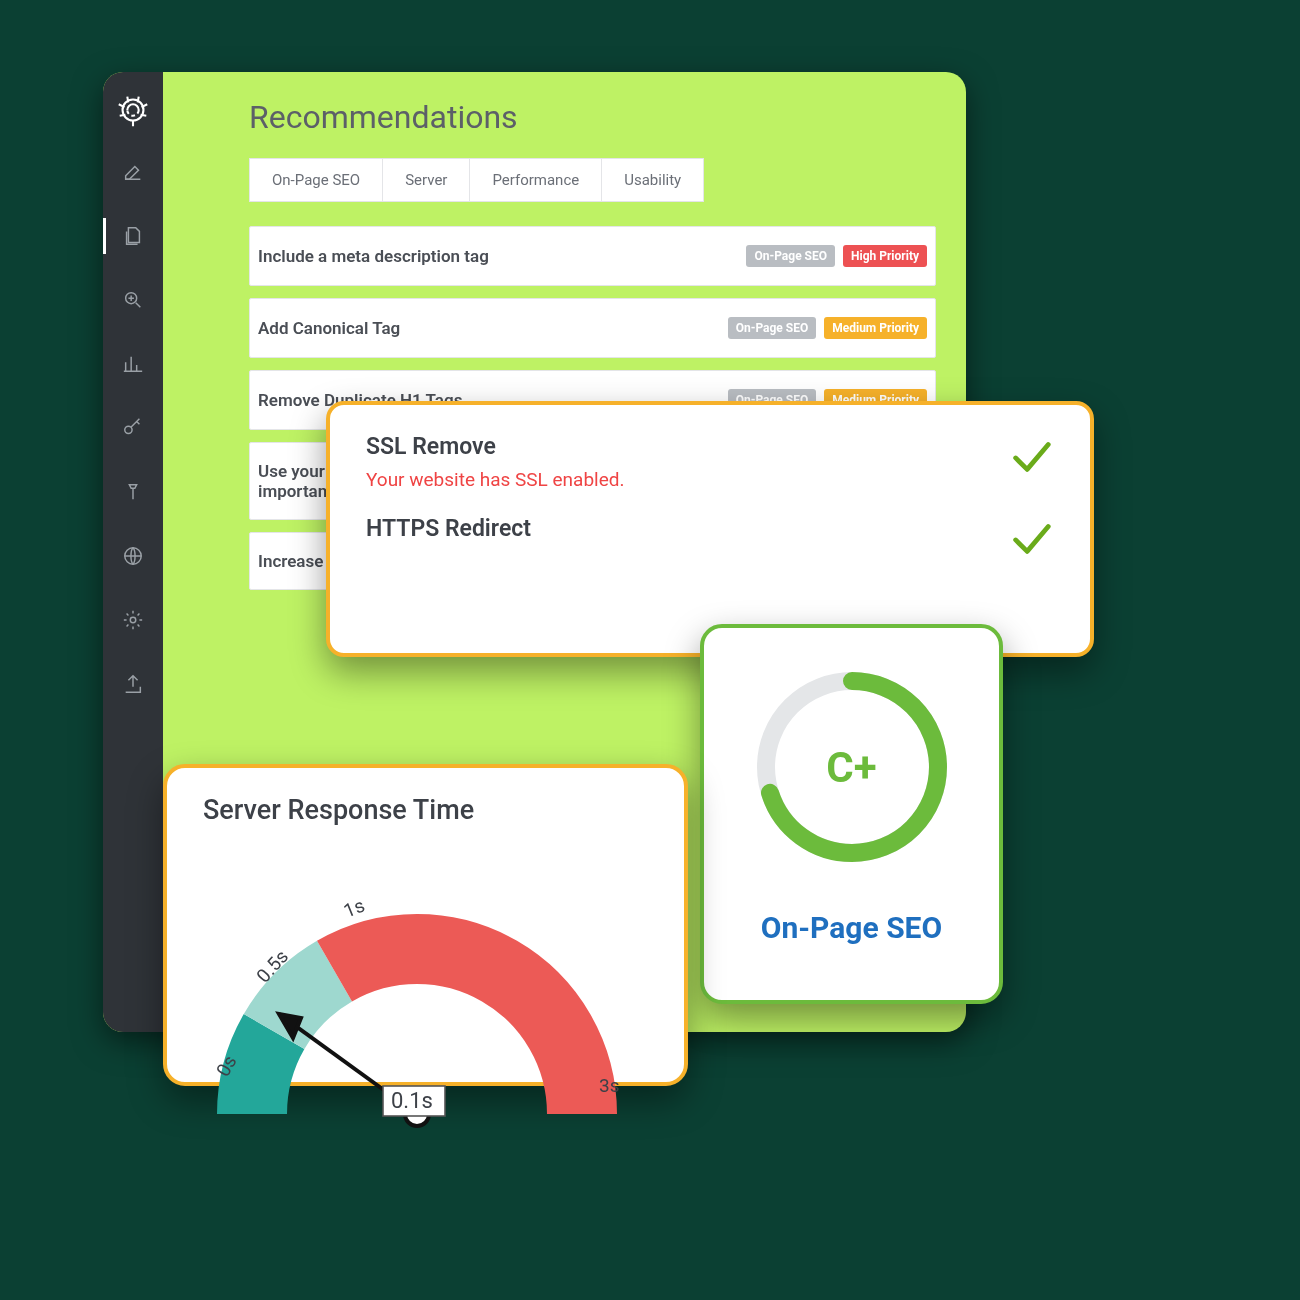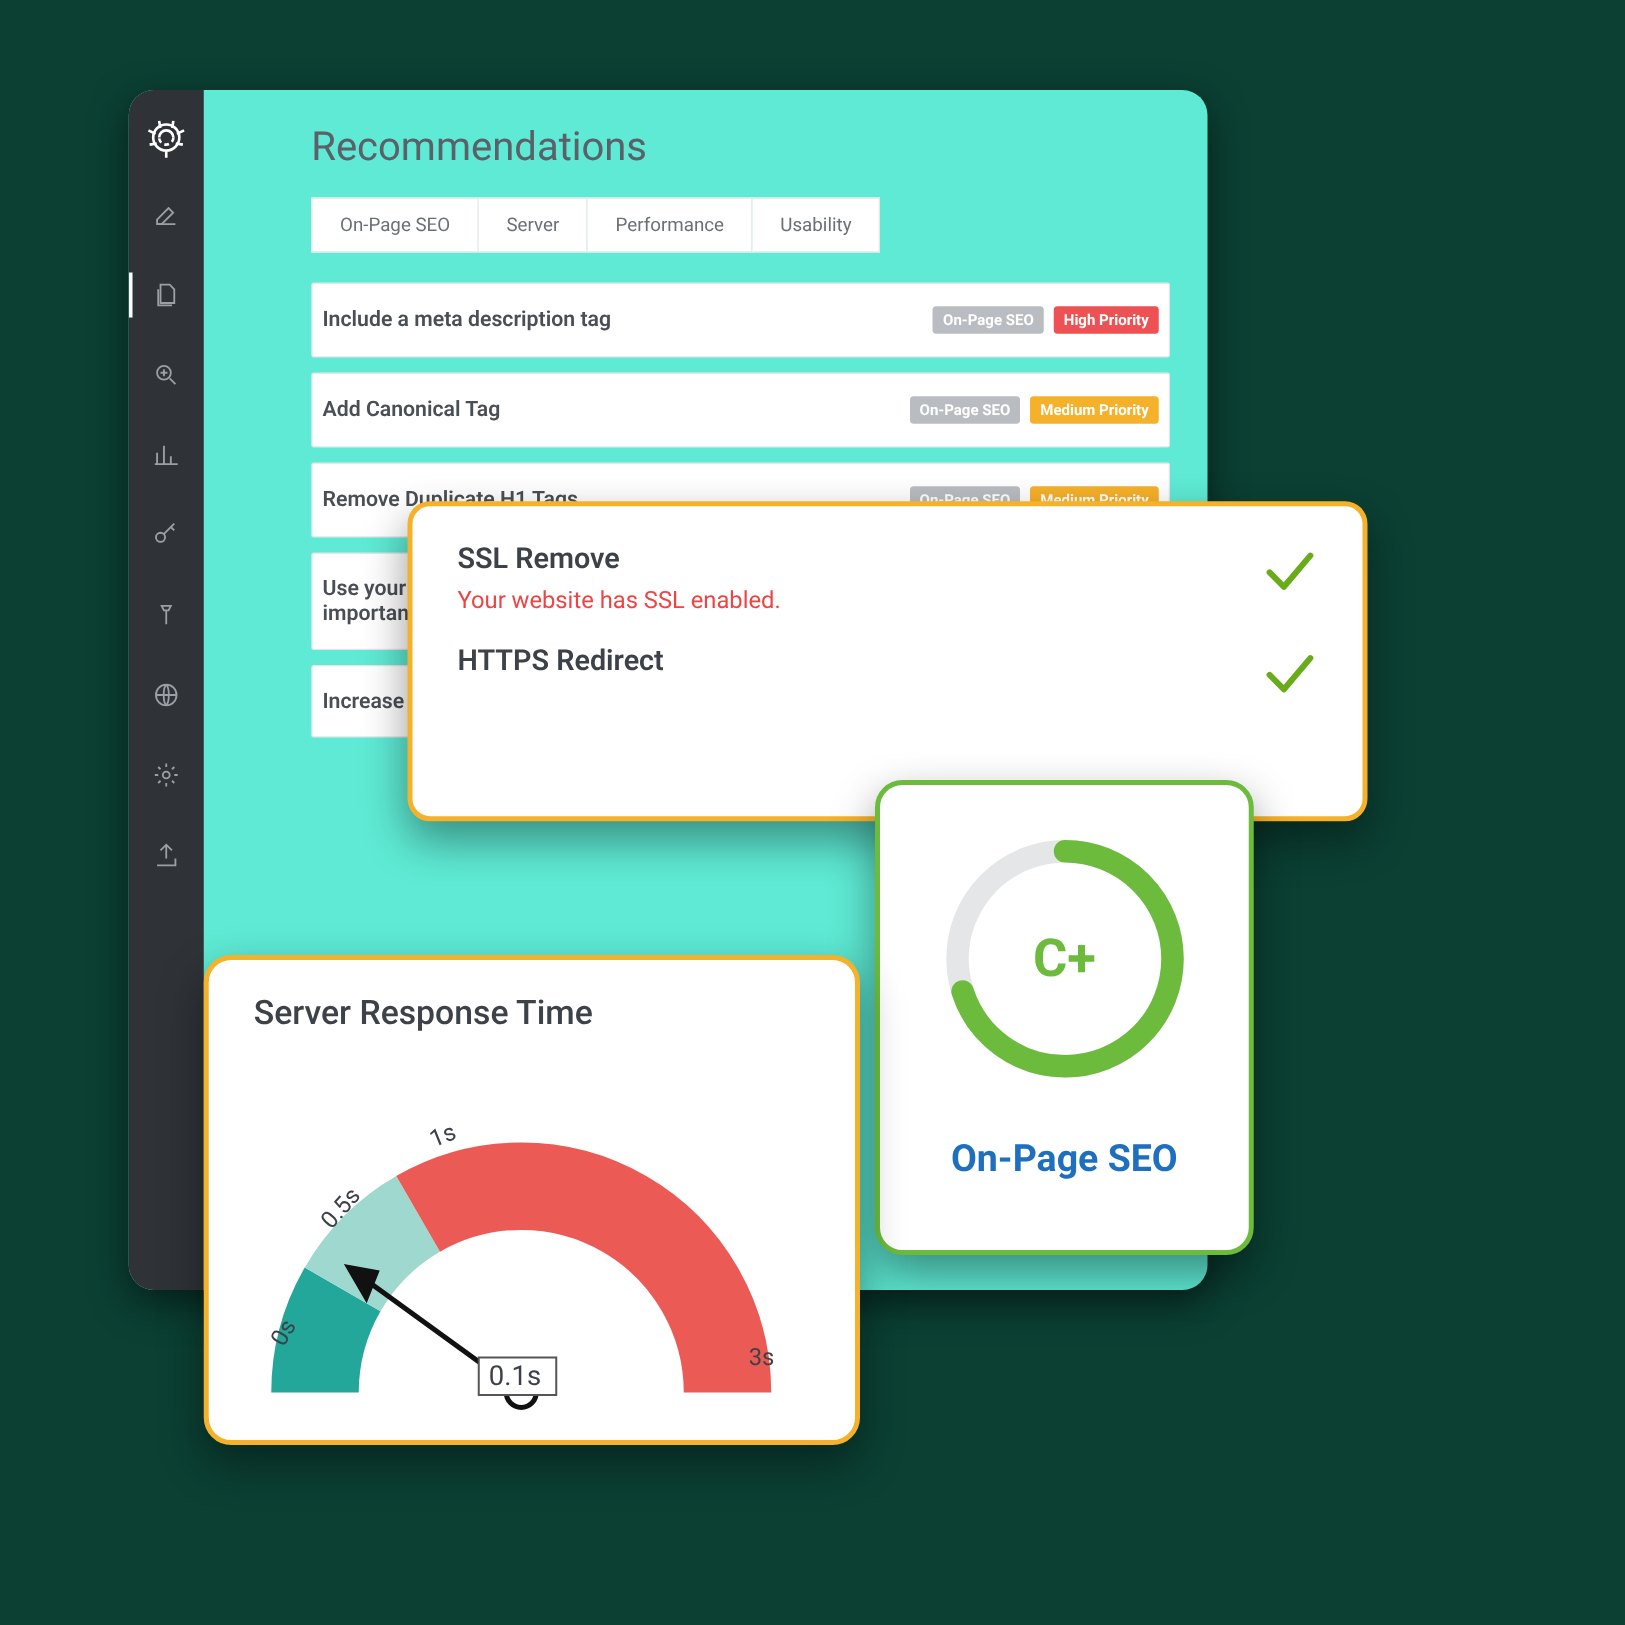--- a/index.html
+++ b/index.html
@@ -1,20 +1,20 @@
 <!DOCTYPE html>
 <html><head>
 <meta charset="utf-8">
 <style>
   html,body{margin:0;padding:0;width:1300px;height:1300px;background:#0b4033;font-family:-apple-system,BlinkMacSystemFont,"Segoe UI",Roboto,Helvetica,Arial,sans-serif;}
   *{box-sizing:border-box;}
   .stage{position:relative;width:1300px;height:1300px;}
 
   
-  .window{position:absolute;left:103px;top:72px;width:863px;height:960px;background:#5eead4;border-radius:20px;box-shadow:0 10px 30px rgba(0,0,0,.5);overflow:hidden;}
+  .window{position:absolute;left:103px;top:72px;width:863px;height:960px;background:#bef264;border-radius:20px;box-shadow:0 10px 30px rgba(0,0,0,.5);overflow:hidden;}
   .sidebar{position:absolute;left:0;top:0;width:60px;height:100%;background:#2f3338;display:flex;flex-direction:column;align-items:center;padding-top:8px;}
   .side-logo{width:60px;height:60px;display:flex;align-items:center;justify-content:center;}
   .side-logo svg{width:38px;height:38px;}
   .side-item{width:60px;height:64px;display:flex;align-items:center;justify-content:center;position:relative;cursor:pointer;}
   .side-item svg{width:22px;height:22px;}
   .side-item.active::before{content:"";position:absolute;left:0;top:14px;bottom:14px;width:3px;background:#fff;}
   .side-ico{stroke:#9aa0a6;fill:none;stroke-width:1.6;}
   .content{position:absolute;left:60px;right:0;top:0;bottom:0;padding:26px 30px 30px 86px;}
   .page-title{margin:0 0 22px 0;font-size:32px;font-weight:400;color:#5c6068;}
   .tabs{display:flex;gap:0;}
@@ -42,21 +42,21 @@
   
   .grade-card{position:absolute;left:700px;top:624px;width:303px;height:380px;background:#fff;border:4px solid #6cbb3c;border-radius:22px;box-shadow:0 15px 35px rgba(0,0,0,.4);display:flex;flex-direction:column;align-items:center;padding:24px 16px;}
   .ring-wrap{position:relative;width:210px;height:210px;margin-top:10px;}
   .ring-wrap svg{width:210px;height:210px;transform:rotate(-90deg);}
   .ring-bg{stroke:#e4e6e8;stroke-width:18;fill:none;}
   .ring-fg{stroke:#6cbb3c;stroke-width:18;fill:none;stroke-linecap:round;}
   .grade-letter{position:absolute;inset:0;display:flex;align-items:center;justify-content:center;font-size:42px;font-weight:700;color:#6cbb3c;}
   .grade-label{margin-top:38px;font-size:30px;font-weight:700;color:#1f6fbf;}
 
   
-  .gauge-card{position:absolute;left:163px;top:764px;width:525px;height:392px;background:#fff;border:4px solid #f6b12a;border-radius:22px;box-shadow:0 15px 35px rgba(0,0,0,.4);padding:26px 30px;}
+  .gauge-card{position:absolute;left:163px;top:764px;width:525px;height:322px;background:#fff;border:4px solid #f6b12a;border-radius:22px;box-shadow:0 15px 35px rgba(0,0,0,.4);padding:26px 30px;}
   .gauge-title{margin:0 0 8px 6px;font-size:27px;font-weight:500;color:#3d4148;}
   .gauge-svg{display:block;margin:0 auto;}
   .seg{stroke-width:70;fill:none;}
   .seg1{stroke:#23a79a;}
   .seg2{stroke:#9ed8cf;}
   .seg3{stroke:#ec5a56;}
   .tick-lbl{font-size:19px;fill:#3d4148;font-family:inherit;}
   .needle{stroke:#111;stroke-width:4;fill:none;}
   .needle-head{stroke:#111;stroke-width:4;fill:#111;}
   .pivot{stroke:#111;stroke-width:4;fill:#fff;}

